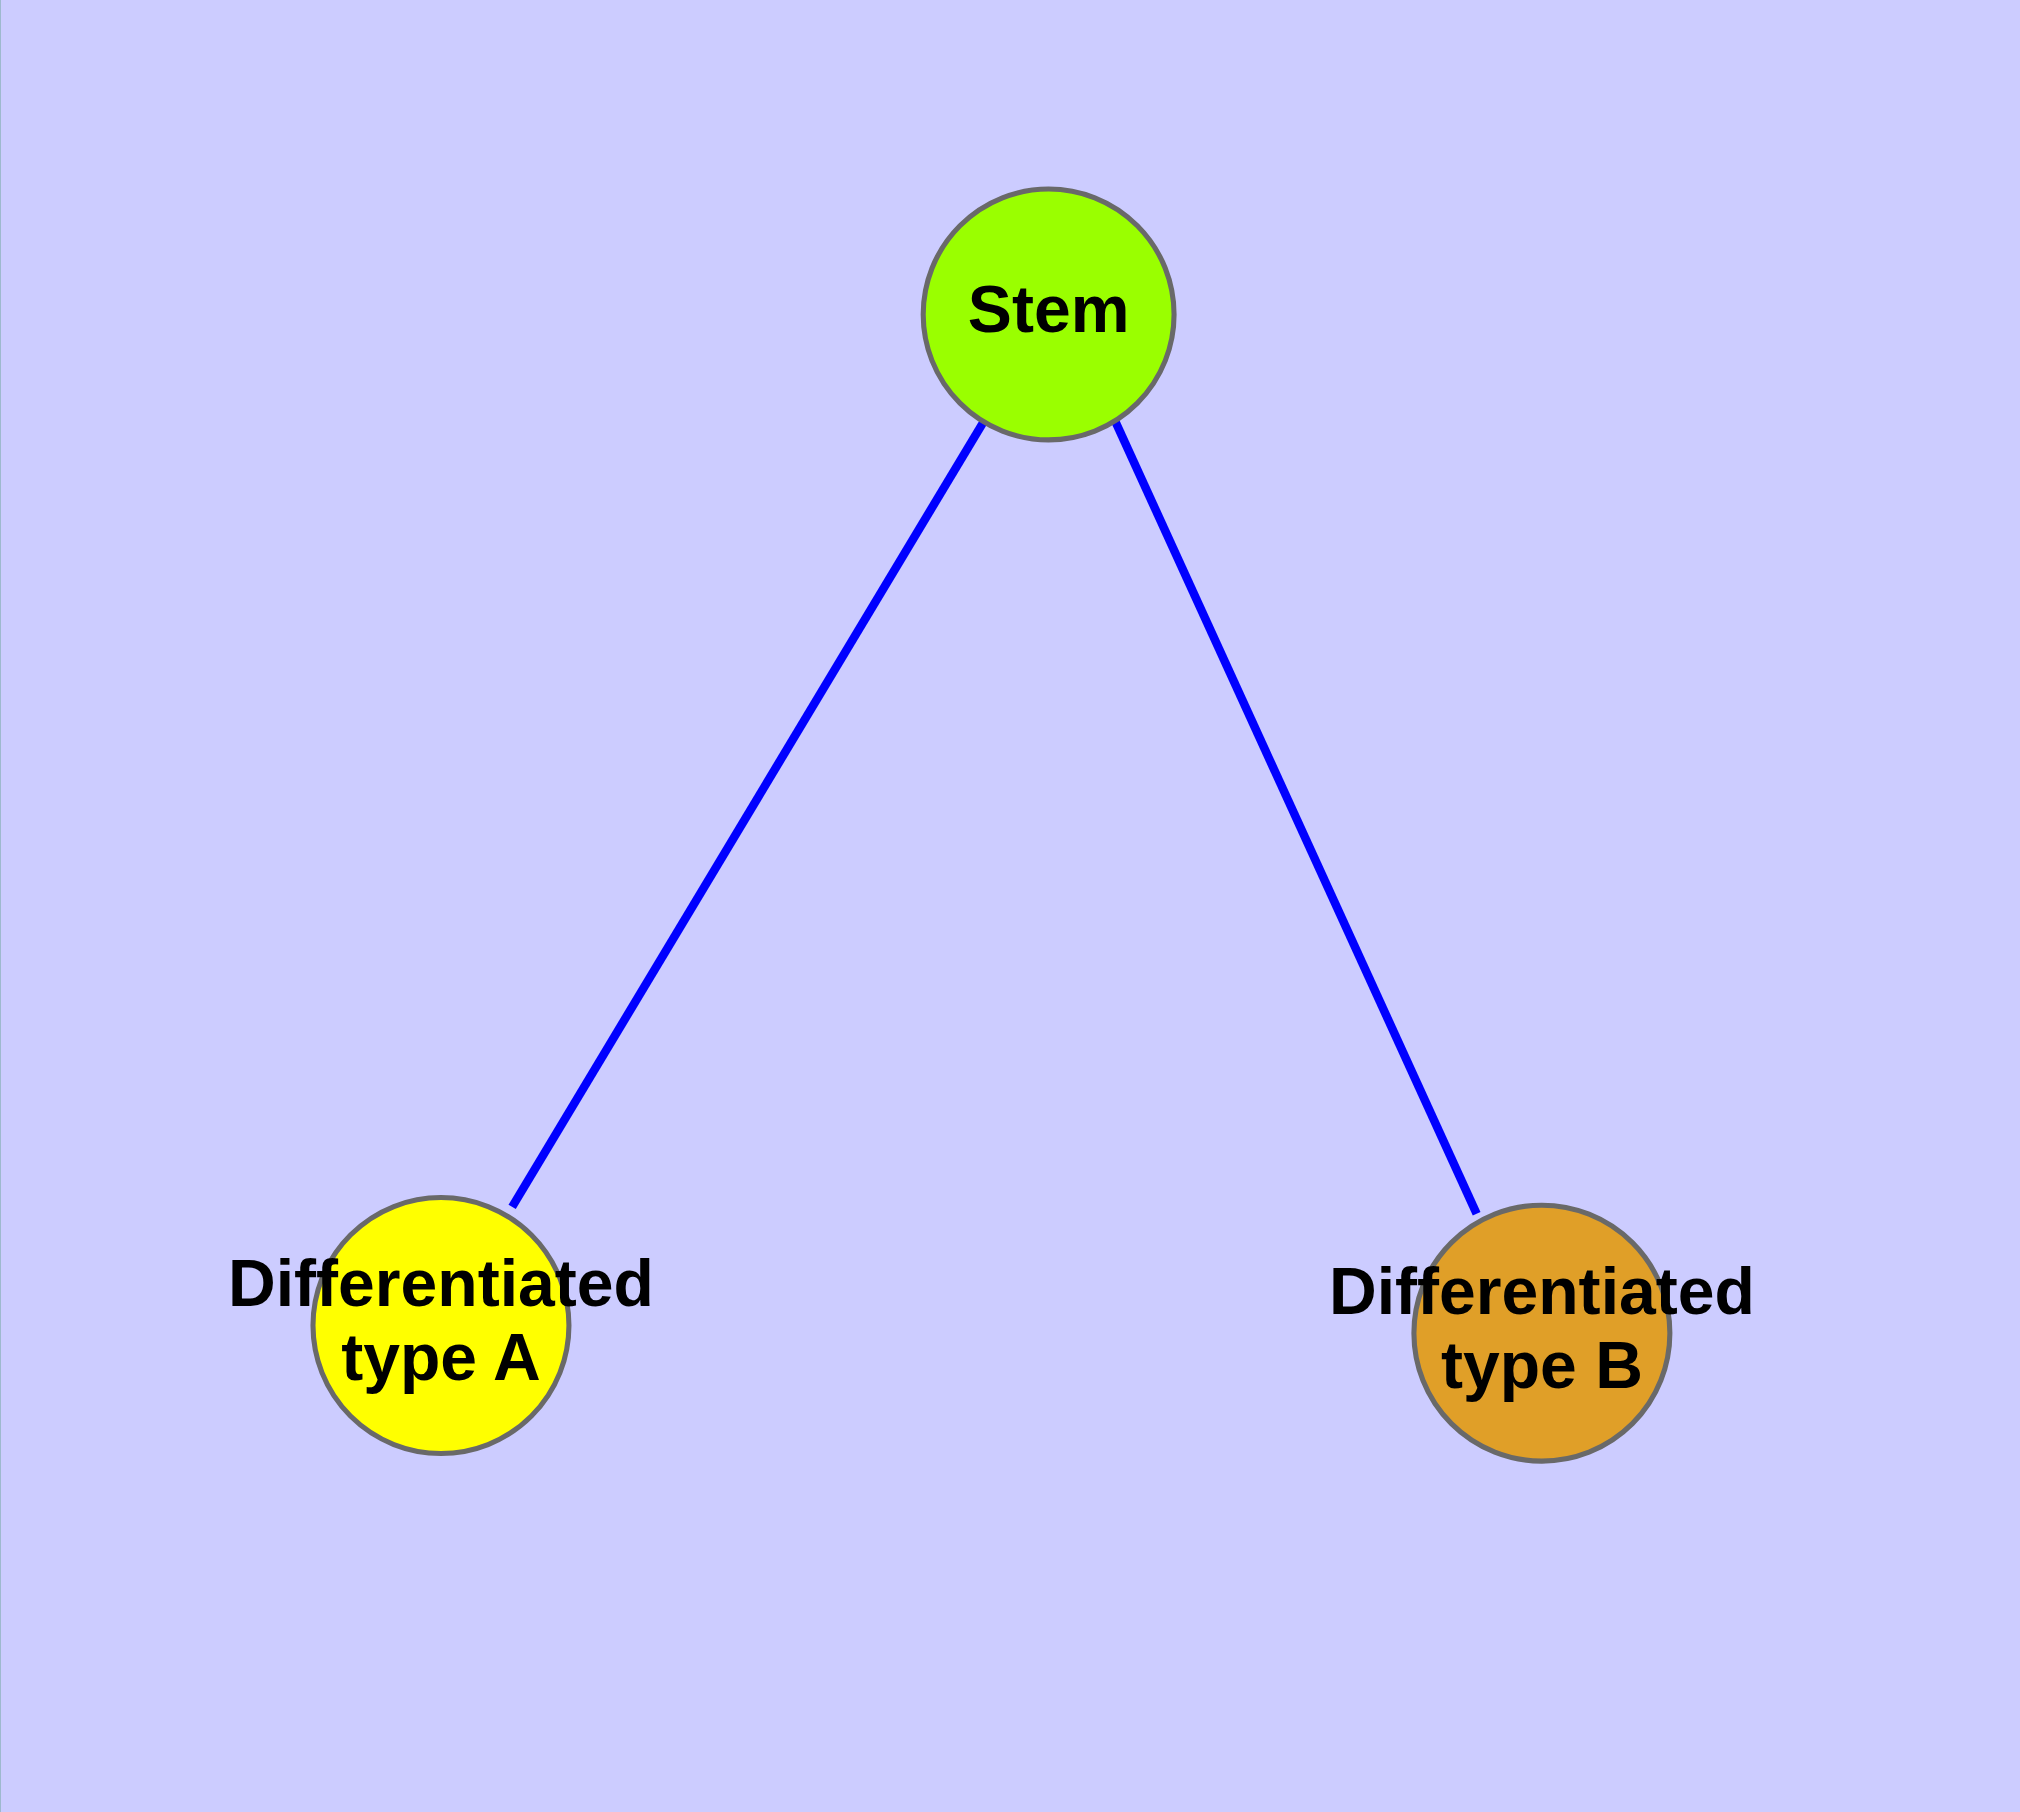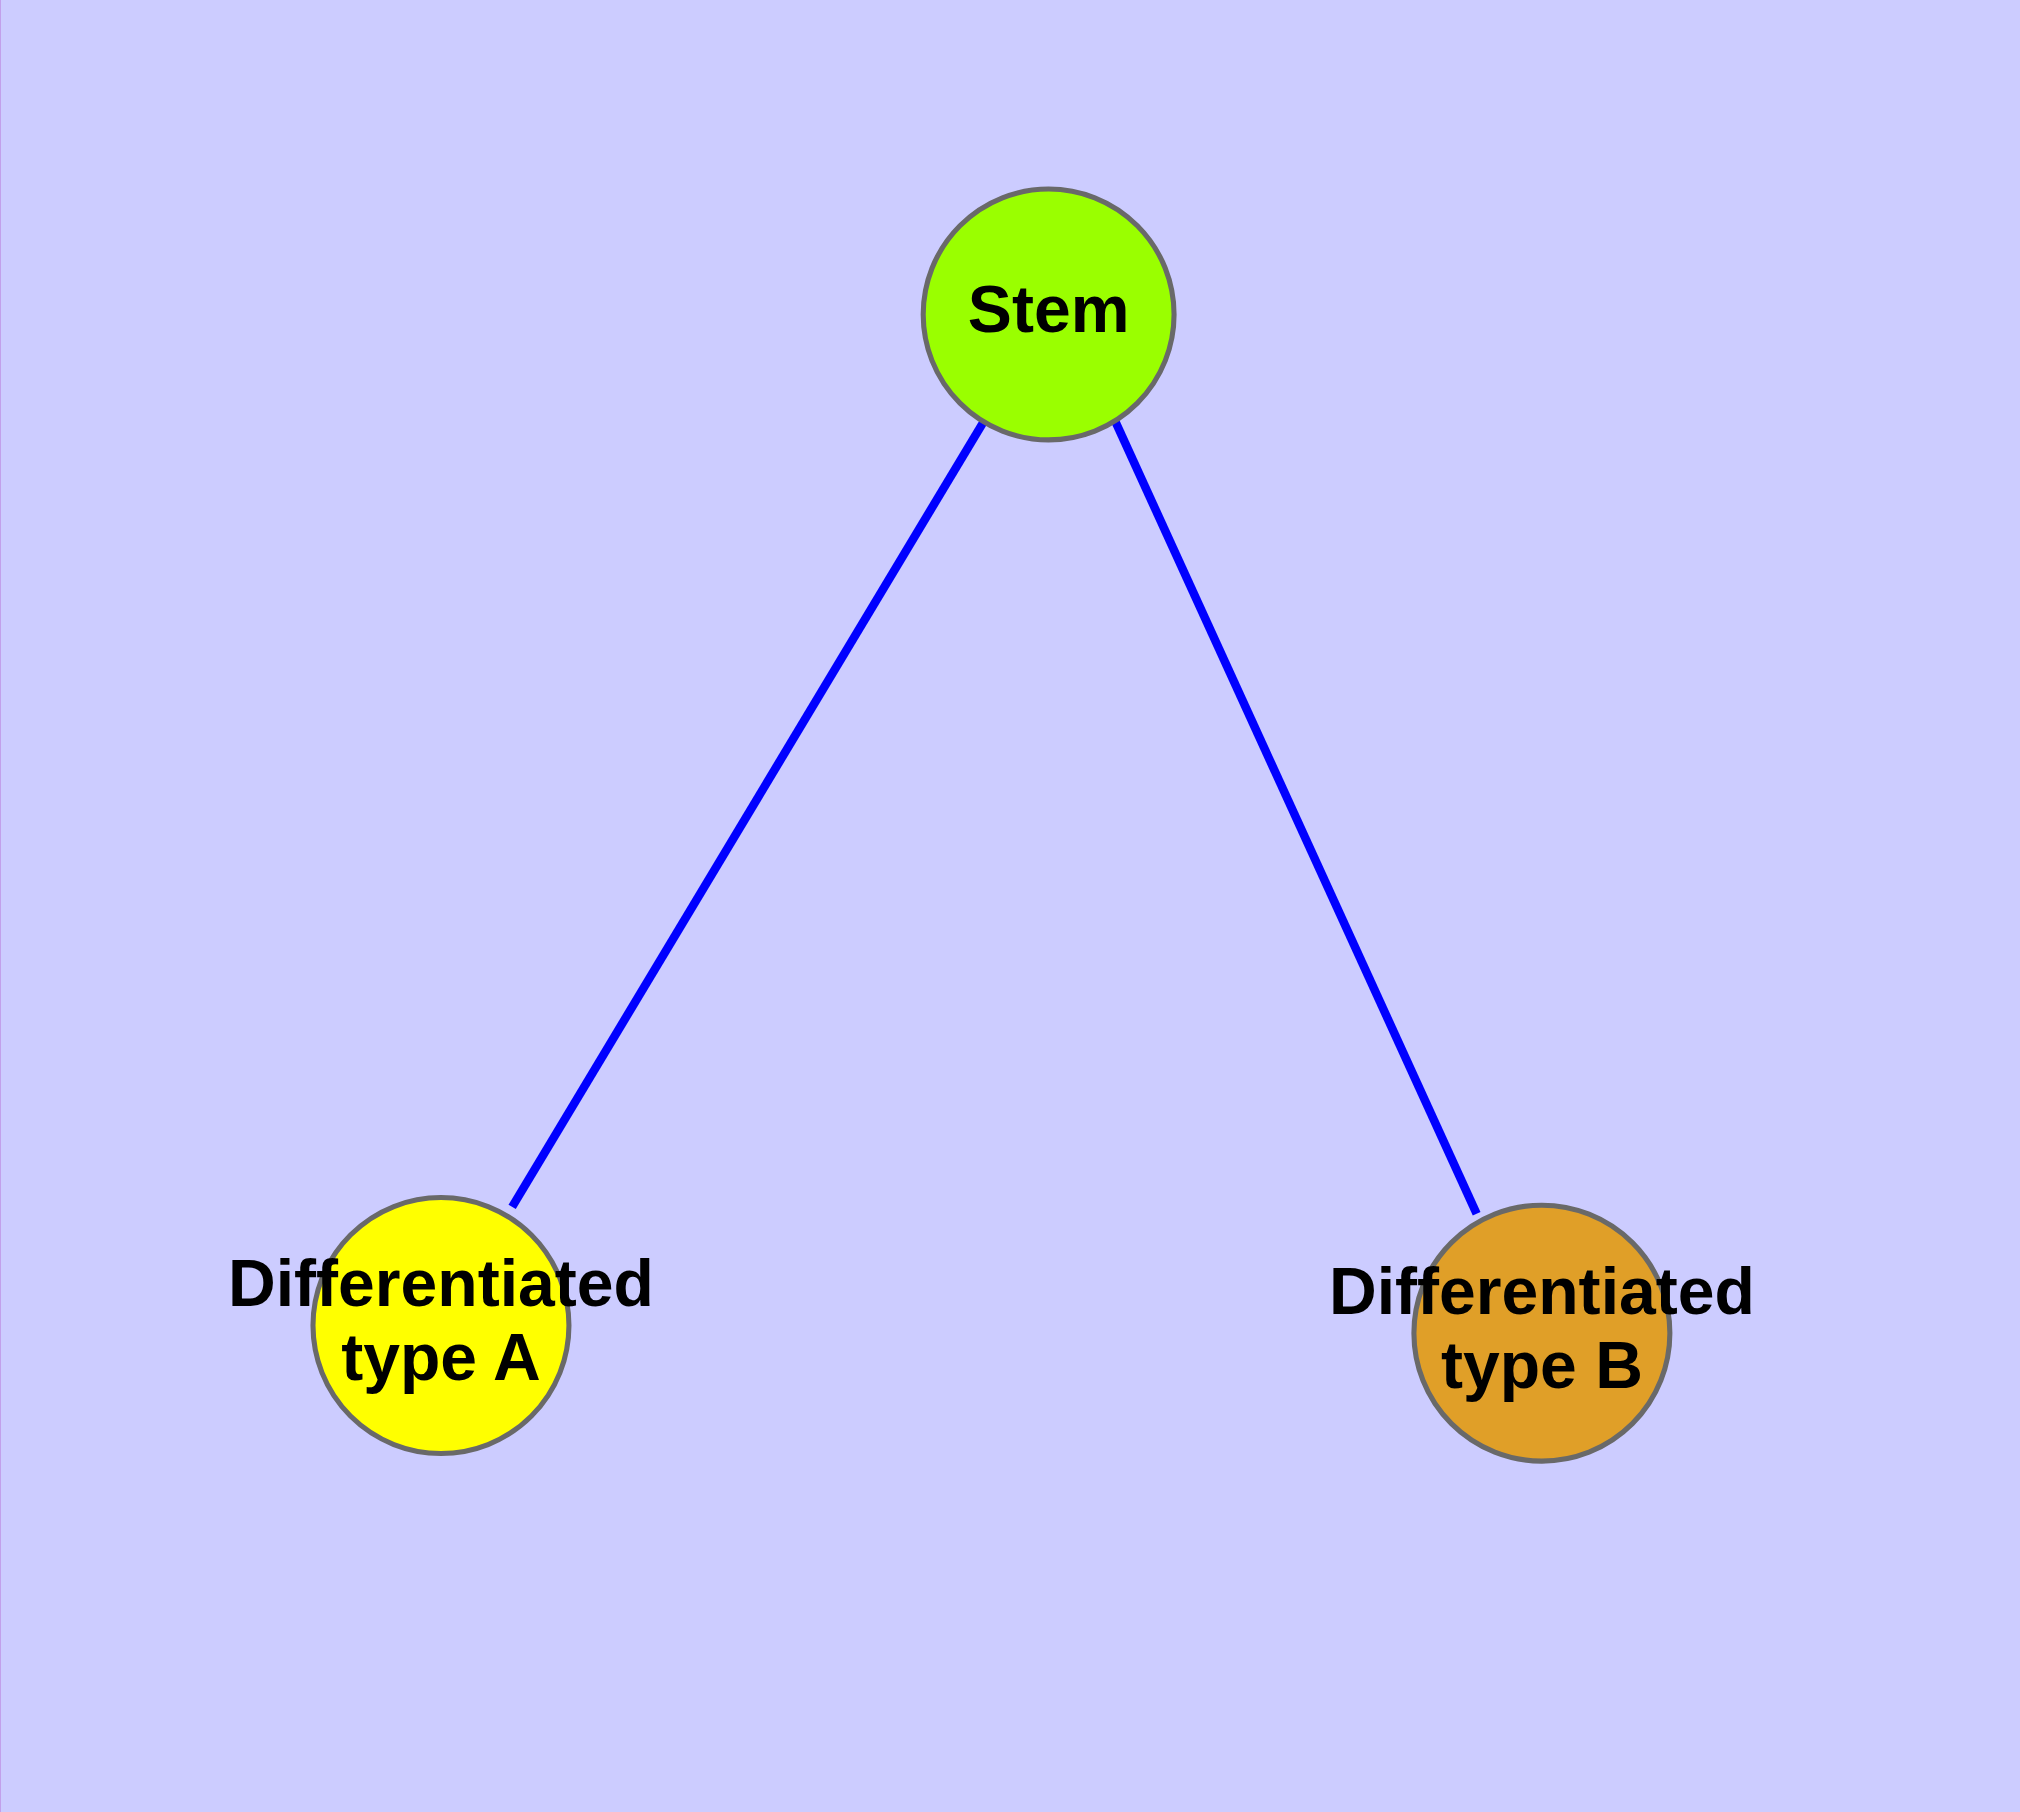--- a/index.html
+++ b/index.html
@@ -5,21 +5,21 @@
 <style>
   html, body {
     margin: 0;
     padding: 0;
     background: #ccccff;
   }
   #canvas-wrap {
     position: relative;
     width: 2021px;
     height: 1812px;
-    background: #a21caf;
+    background: #15803d;
     overflow: hidden;
     font-family: "Liberation Sans", sans-serif;
   }
   #graph-svg {
     position: absolute;
     left: 0;
     top: 0;
     width: 2021px;
     height: 1812px;
     display: block;

